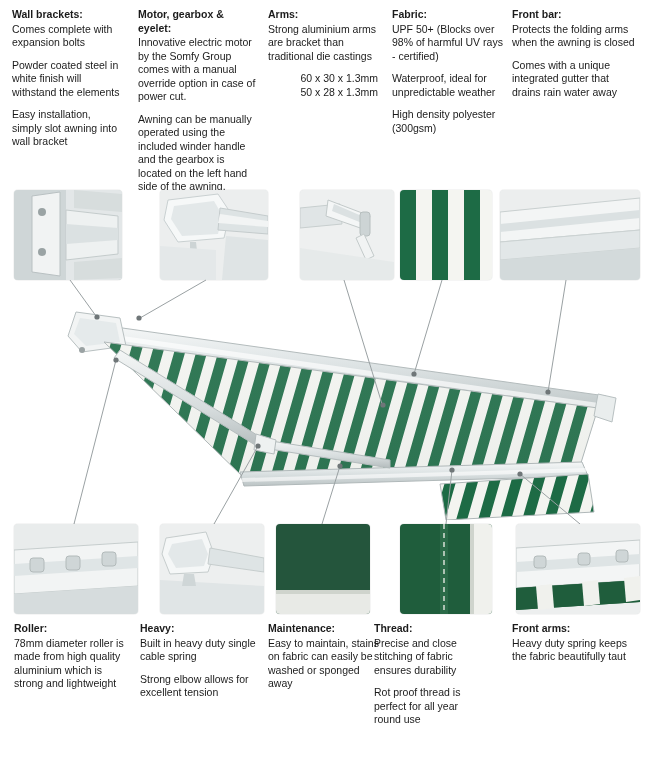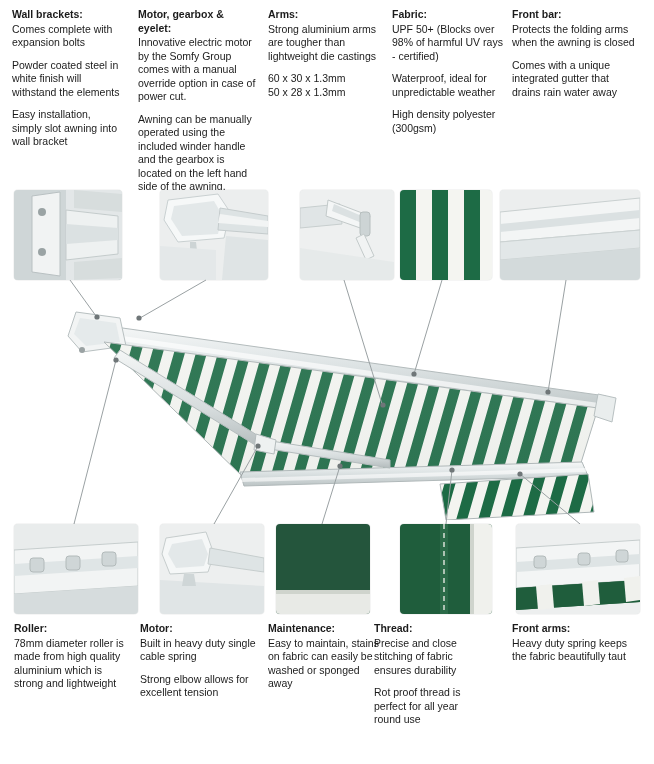--- a/index.html
+++ b/index.html
@@ -77,22 +77,22 @@
   </div>
 
   <div class="callout" style="left:138px; top:8px; width:120px;">
     <span class="title">Motor, gearbox &amp; eyelet:</span>
     <p>Innovative electric motor by the Somfy Group comes with a manual override option in case of power cut.</p>
     <p>Awning can be manually operated using the included winder handle and the gearbox is located on the left hand side of the awning.</p>
   </div>
 
   <div class="callout" style="left:268px; top:8px; width:110px;">
     <span class="title">Arms:</span>
-    <p>Strong aluminium arms are tougher than lightweight die castings</p>
-    <p style="white-space:pre-line;">60 x 30 x 1.3mm
+    <p>Strong aluminium arms are bracket than traditional die castings</p>
+    <p style="white-space:pre-line;text-align:right;">60 x 30 x 1.3mm
 50 x 28 x 1.3mm</p>
   </div>
 
   <div class="callout" style="left:392px; top:8px; width:112px;">
     <span class="title">Fabric:</span>
     <p>UPF 50+ (Blocks over 98% of harmful UV rays - certified)</p>
     <p>Waterproof, ideal for unpredictable weather</p>
     <p>High density polyester (300gsm)</p>
   </div>
 
@@ -333,21 +333,21 @@
     </svg>
   </div>
 
   <div class="callout" style="left:14px; top:622px; width:118px;">
     <span class="title">Roller:</span>
     <p>78mm diameter roller is made from high quality aluminium which is strong and lightweight</p>
   </div>
 
 
   <div class="callout" style="left:140px; top:622px; width:116px;">
-    <span class="title">Motor:</span>
+    <span class="title">Heavy:</span>
     <p>Built in heavy duty single cable spring</p>
     <p>Strong elbow allows for excellent tension</p>
   </div>
 
   <div class="callout" style="left:268px; top:622px; width:116px;">
     <span class="title">Maintenance:</span>
     <p>Easy to maintain, stains on fabric can easily be washed or sponged away</p>
   </div>
 
   <div class="callout" style="left:374px; top:622px; width:110px;">

